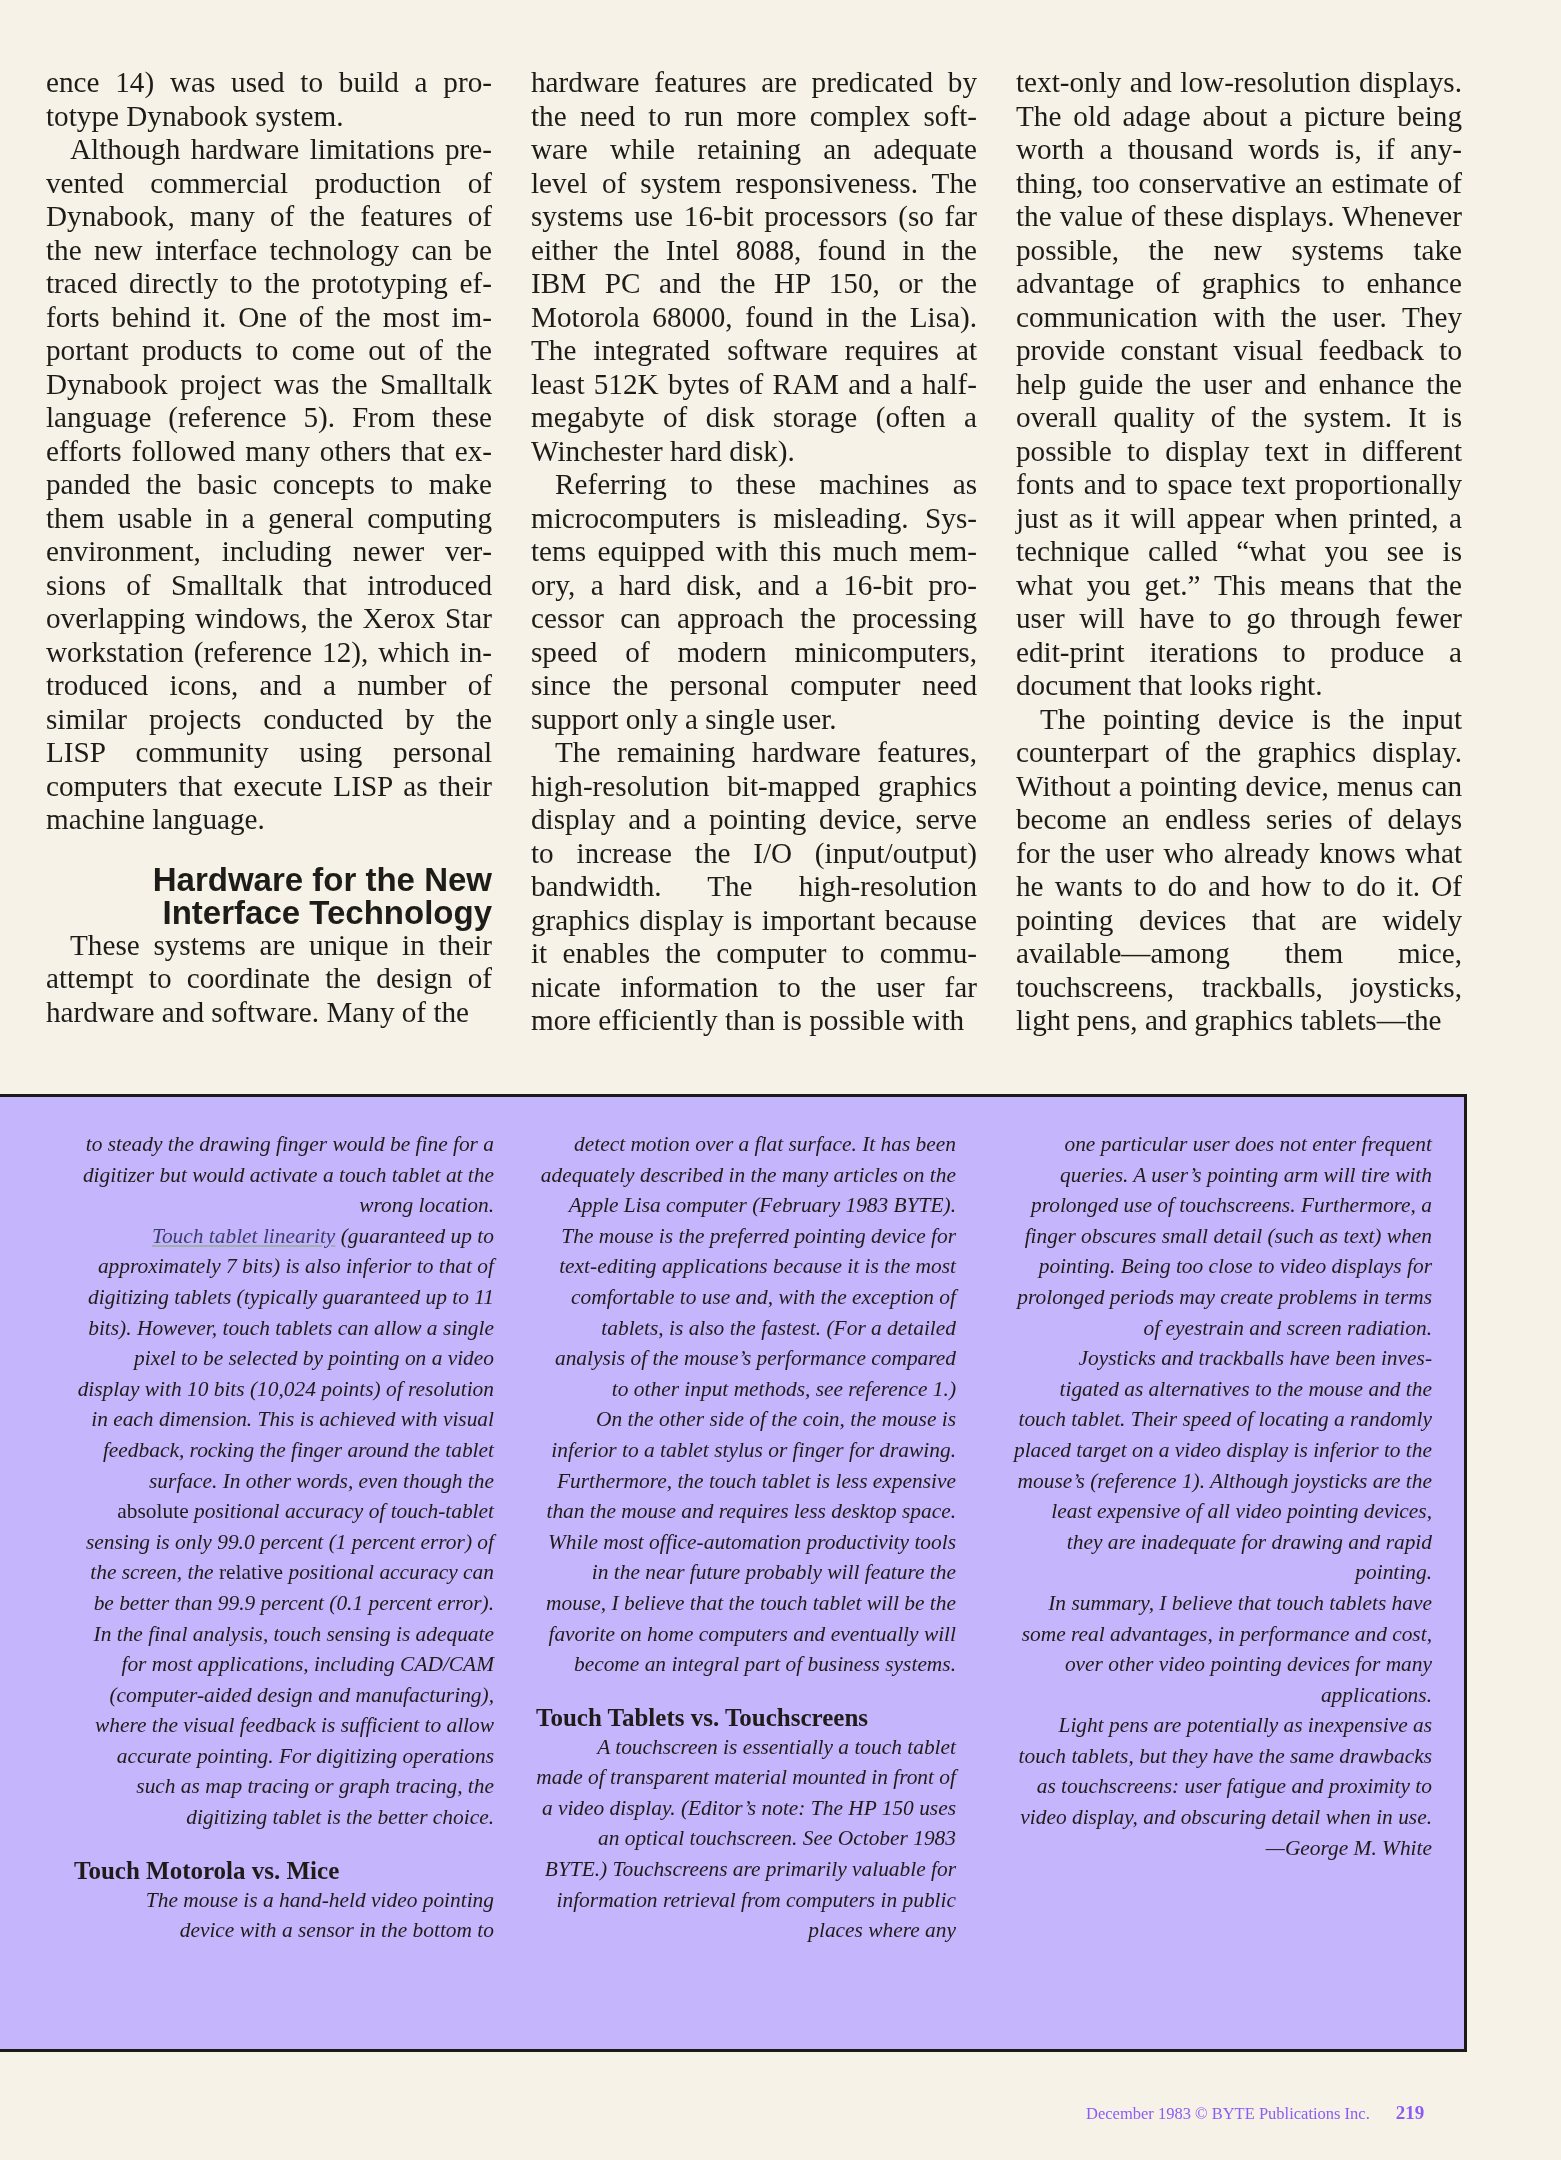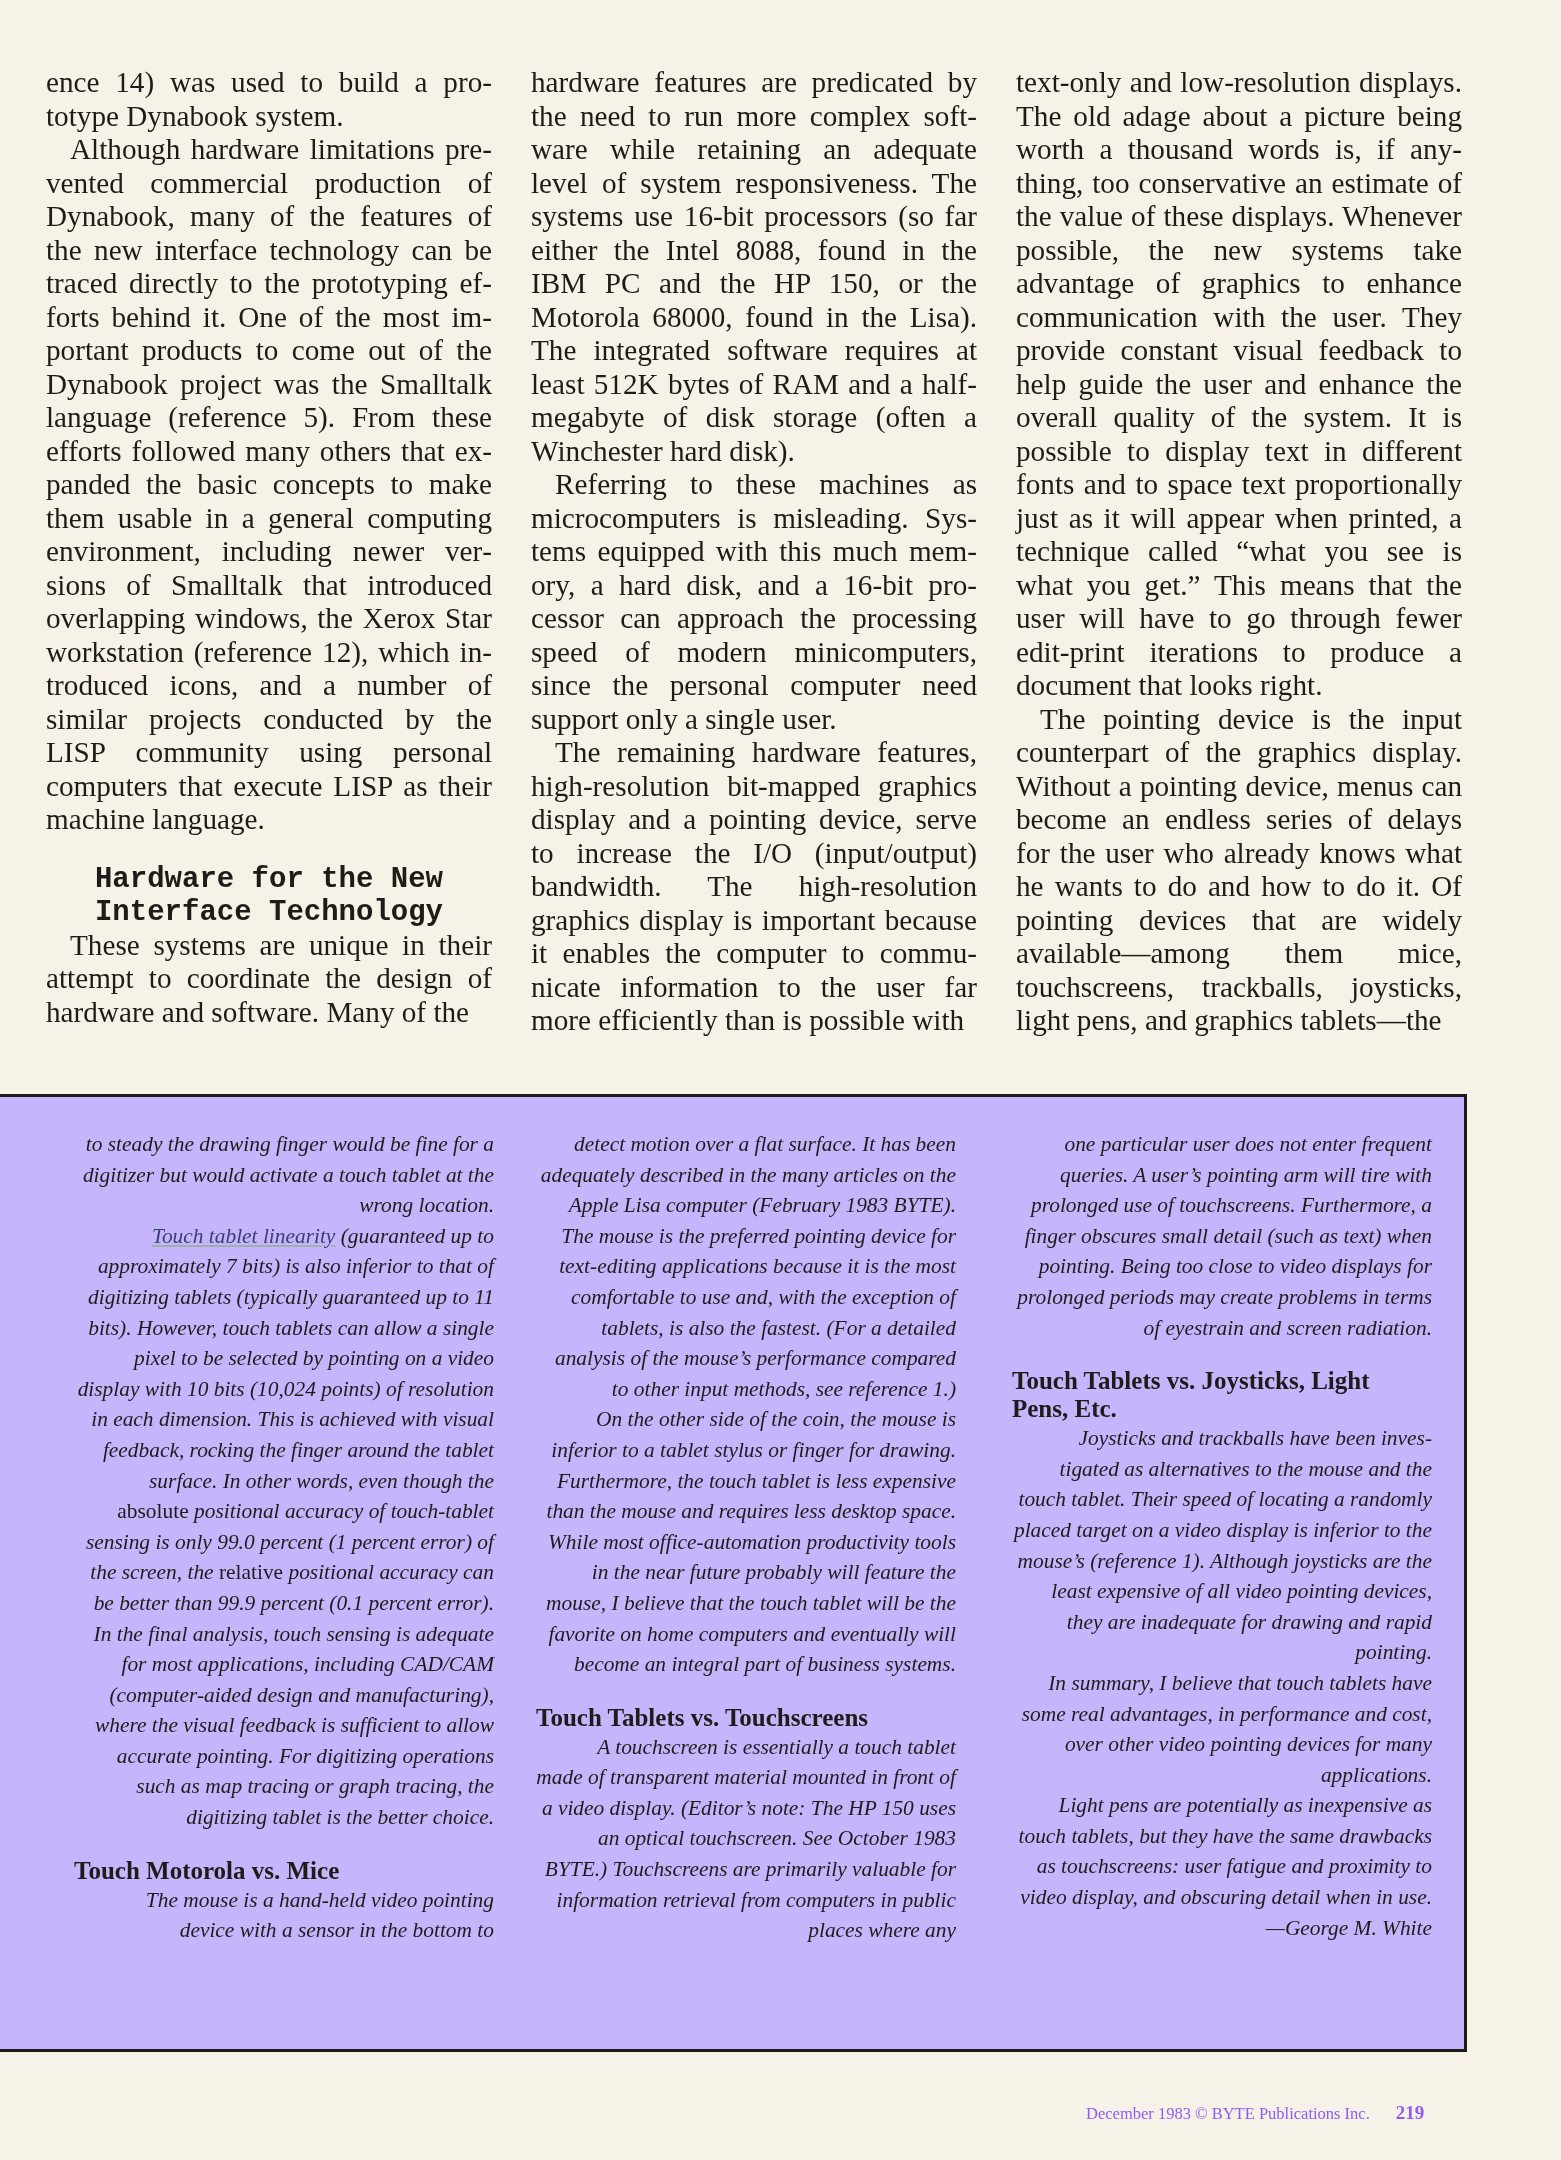--- a/index.html
+++ b/index.html
@@ -19,26 +19,26 @@
     line-height: 33.5px;
     text-align: justify;
     hyphens: manual;
   }
   .col p { margin: 0; text-indent: 0; }
   .col p.indent { text-indent: 24px; }
   #col-1 { left: 46px; }
   #col-2 { left: 531px; }
   #col-3 { left: 1016px; }
   .heading {
-    font-family: Liberation Mono, monospace;
+    font-family: Liberation Sans, sans-serif;
     font-weight: bold;
-    font-size: 29px;
+    font-size: 33px;
     line-height: 33px;
     margin: 26px 0 0 0;
-    text-align: center;
+    text-align: right;
   }
 
   #sidebar {
     position: absolute;
     left: 0; top: 1094px;
     width: 1464px; height: 952px;
     background: #c4b5fd;
     border-top: 3px solid #1b1a16;
     border-bottom: 3px solid #1b1a16;
     border-right: 3px solid #1b1a16;
@@ -110,21 +110,20 @@
 
   <div id="scol-2" class="scol">
     <p>detect motion over a flat surface. It has been adequately described in the many articles on the Apple Lisa computer (February 1983 BYTE). The mouse is the preferred point­ing device for text-editing applications because it is the most comfortable to use and, with the exception of tablets, is also the fastest. (For a detailed analysis of the mouse’s performance compared to other in­put methods, see reference 1.)</p>
     <p class="indent">On the other side of the coin, the mouse is inferior to a tablet stylus or finger for drawing. Furthermore, the touch tablet is less expensive than the mouse and requires less desktop space. While most office-auto­mation productivity tools in the near future probably will feature the mouse, I believe that the touch tablet will be the favorite on home computers and eventually will be­come an integral part of business systems.</p>
     <h3 class="sheading">Touch Tablets vs. Touchscreens</h3>
     <p class="indent">A touchscreen is essentially a touch tab­let made of transparent material mounted in front of a video display. (Editor’s note: The HP 150 uses an optical touchscreen. See October 1983 BYTE.) Touchscreens are primarily valuable for information retrieval from computers in public places where any</p>
   </div>
 
   <div id="scol-3" class="scol">
     <p>one particular user does not enter frequent queries. A user’s pointing arm will tire with prolonged use of touchscreens. Fur­thermore, a finger obscures small detail (such as text) when pointing. Being too close to video displays for prolonged periods may create problems in terms of eyestrain and screen radiation.</p>
-    <h3 class="sheading">Touch Tablets vs. Joysticks, Light Pens, Etc.</h3>
     <p class="indent">Joysticks and trackballs have been inves­tigated as alternatives to the mouse and the touch tablet. Their speed of locating a ran­domly placed target on a video display is inferior to the mouse’s (reference 1). Al­though joysticks are the least expensive of all video pointing devices, they are inade­quate for drawing and rapid pointing.</p>
     <p class="indent">In summary, I believe that touch tablets have some real advantages, in performance and cost, over other video pointing devices for many applications.</p>
     <p class="indent">Light pens are potentially as inexpensive as touch tablets, but they have the same drawbacks as touchscreens: user fatigue and proximity to video display, and obscur­ing detail when in use.</p>
     <p class="byline">—George M. White</p>
   </div>
 </div>
 
 <div id="footer">
   <span>December 1983 © BYTE Publications Inc.</span><span class="page-num">219</span>
 </div>

